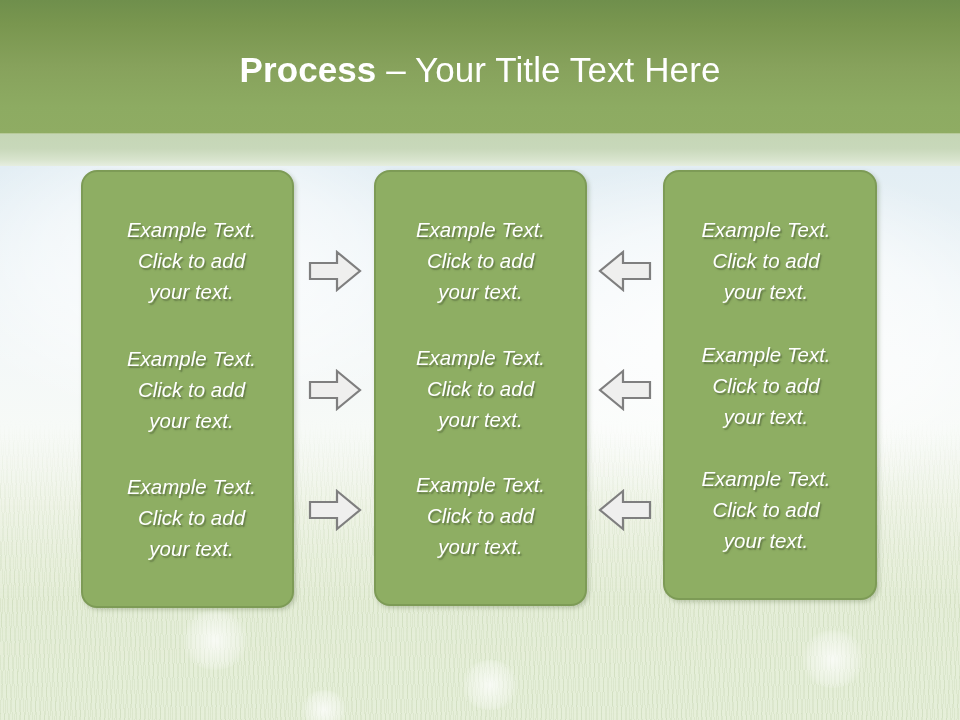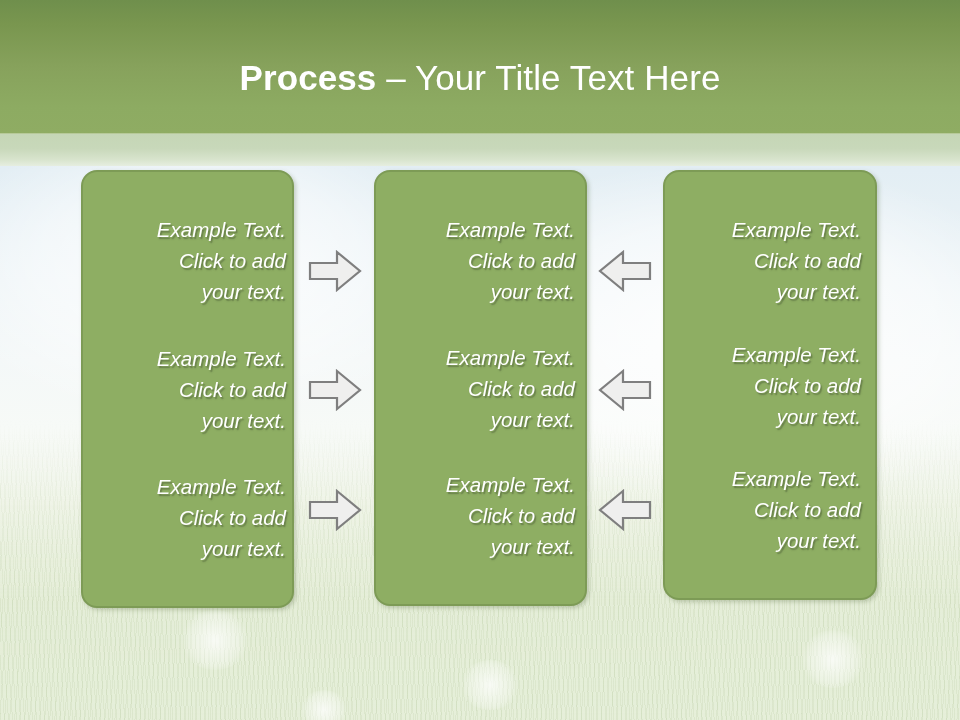--- a/index.html
+++ b/index.html
@@ -91,21 +91,20 @@
 
   .slide-title {
     position: absolute;
     left: 0; top: 48px; width: 960px;
     text-align: center;
     font-size: 35px;
     line-height: 44px;
     color: #ffffff;
     letter-spacing: 0.1px;
     white-space: nowrap;
-    margin-top: 8px;
   }
   .slide-title .t-bold { font-weight: bold; }
   .slide-title .t-rest { font-weight: normal; }
 
   
   .proc-box {
     position: absolute;
     background: #8eae63;
     border: 2px solid #7d9b56;
     border-radius: 16px;
@@ -117,21 +116,21 @@
   }
   .box1 { left: 81px;  top: 170px; width: 213px; height: 438px; }
   .box2 { left: 374px; top: 170px; width: 213px; height: 436px; }
   .box3 { left: 663px; top: 170px; width: 214px; height: 430px; }
 
   .proc-text {
     color: #ffffff;
     font-style: italic;
     font-size: 20.5px;
     line-height: 31px;
-    text-align: right;
+    text-align: center;
     text-shadow: 1.5px 1.5px 1.5px rgba(85,105,62,0.75);
     padding: 0 10px;
     white-space: pre-line;
   }
   .box1 .proc-text { padding-left: 14px; padding-right: 6px; }
   .box2 .proc-text { padding-left: 10px; padding-right: 10px; }
   .box3 .proc-text { padding-left: 6px; padding-right: 14px; }
 
   .slot-a { margin-top: 42px; }
   .slot-b { margin-top: 0; }

